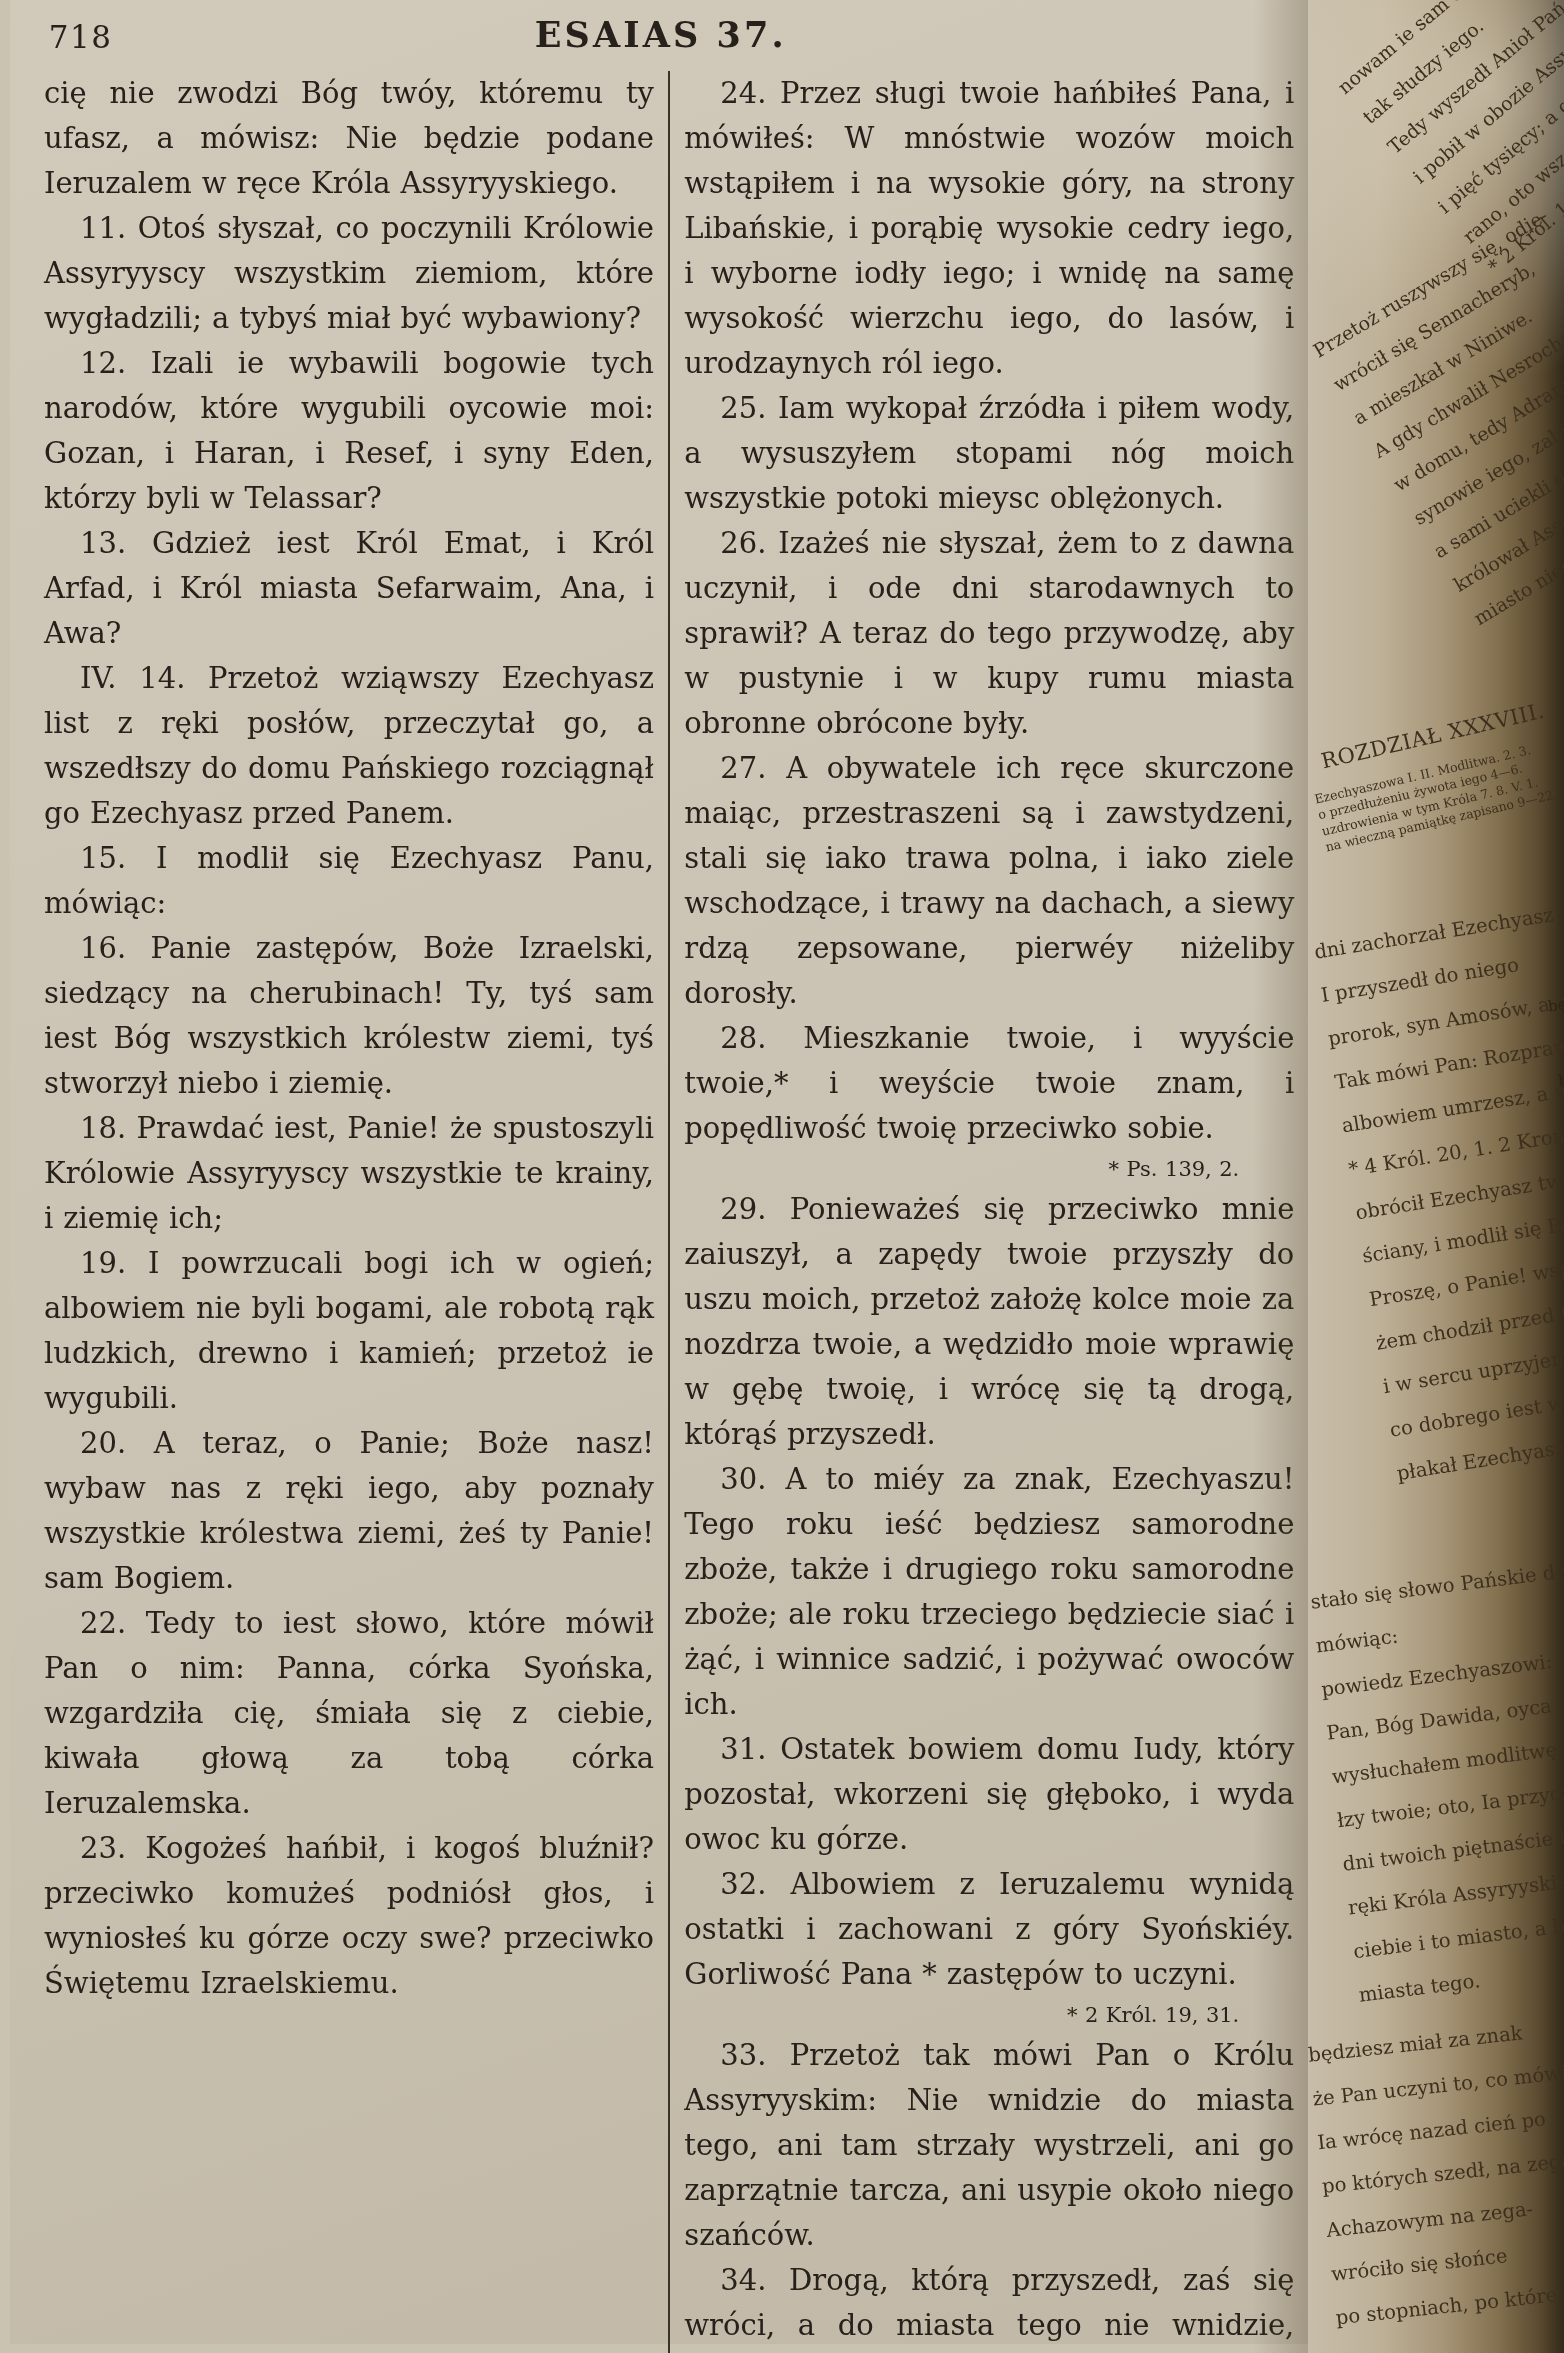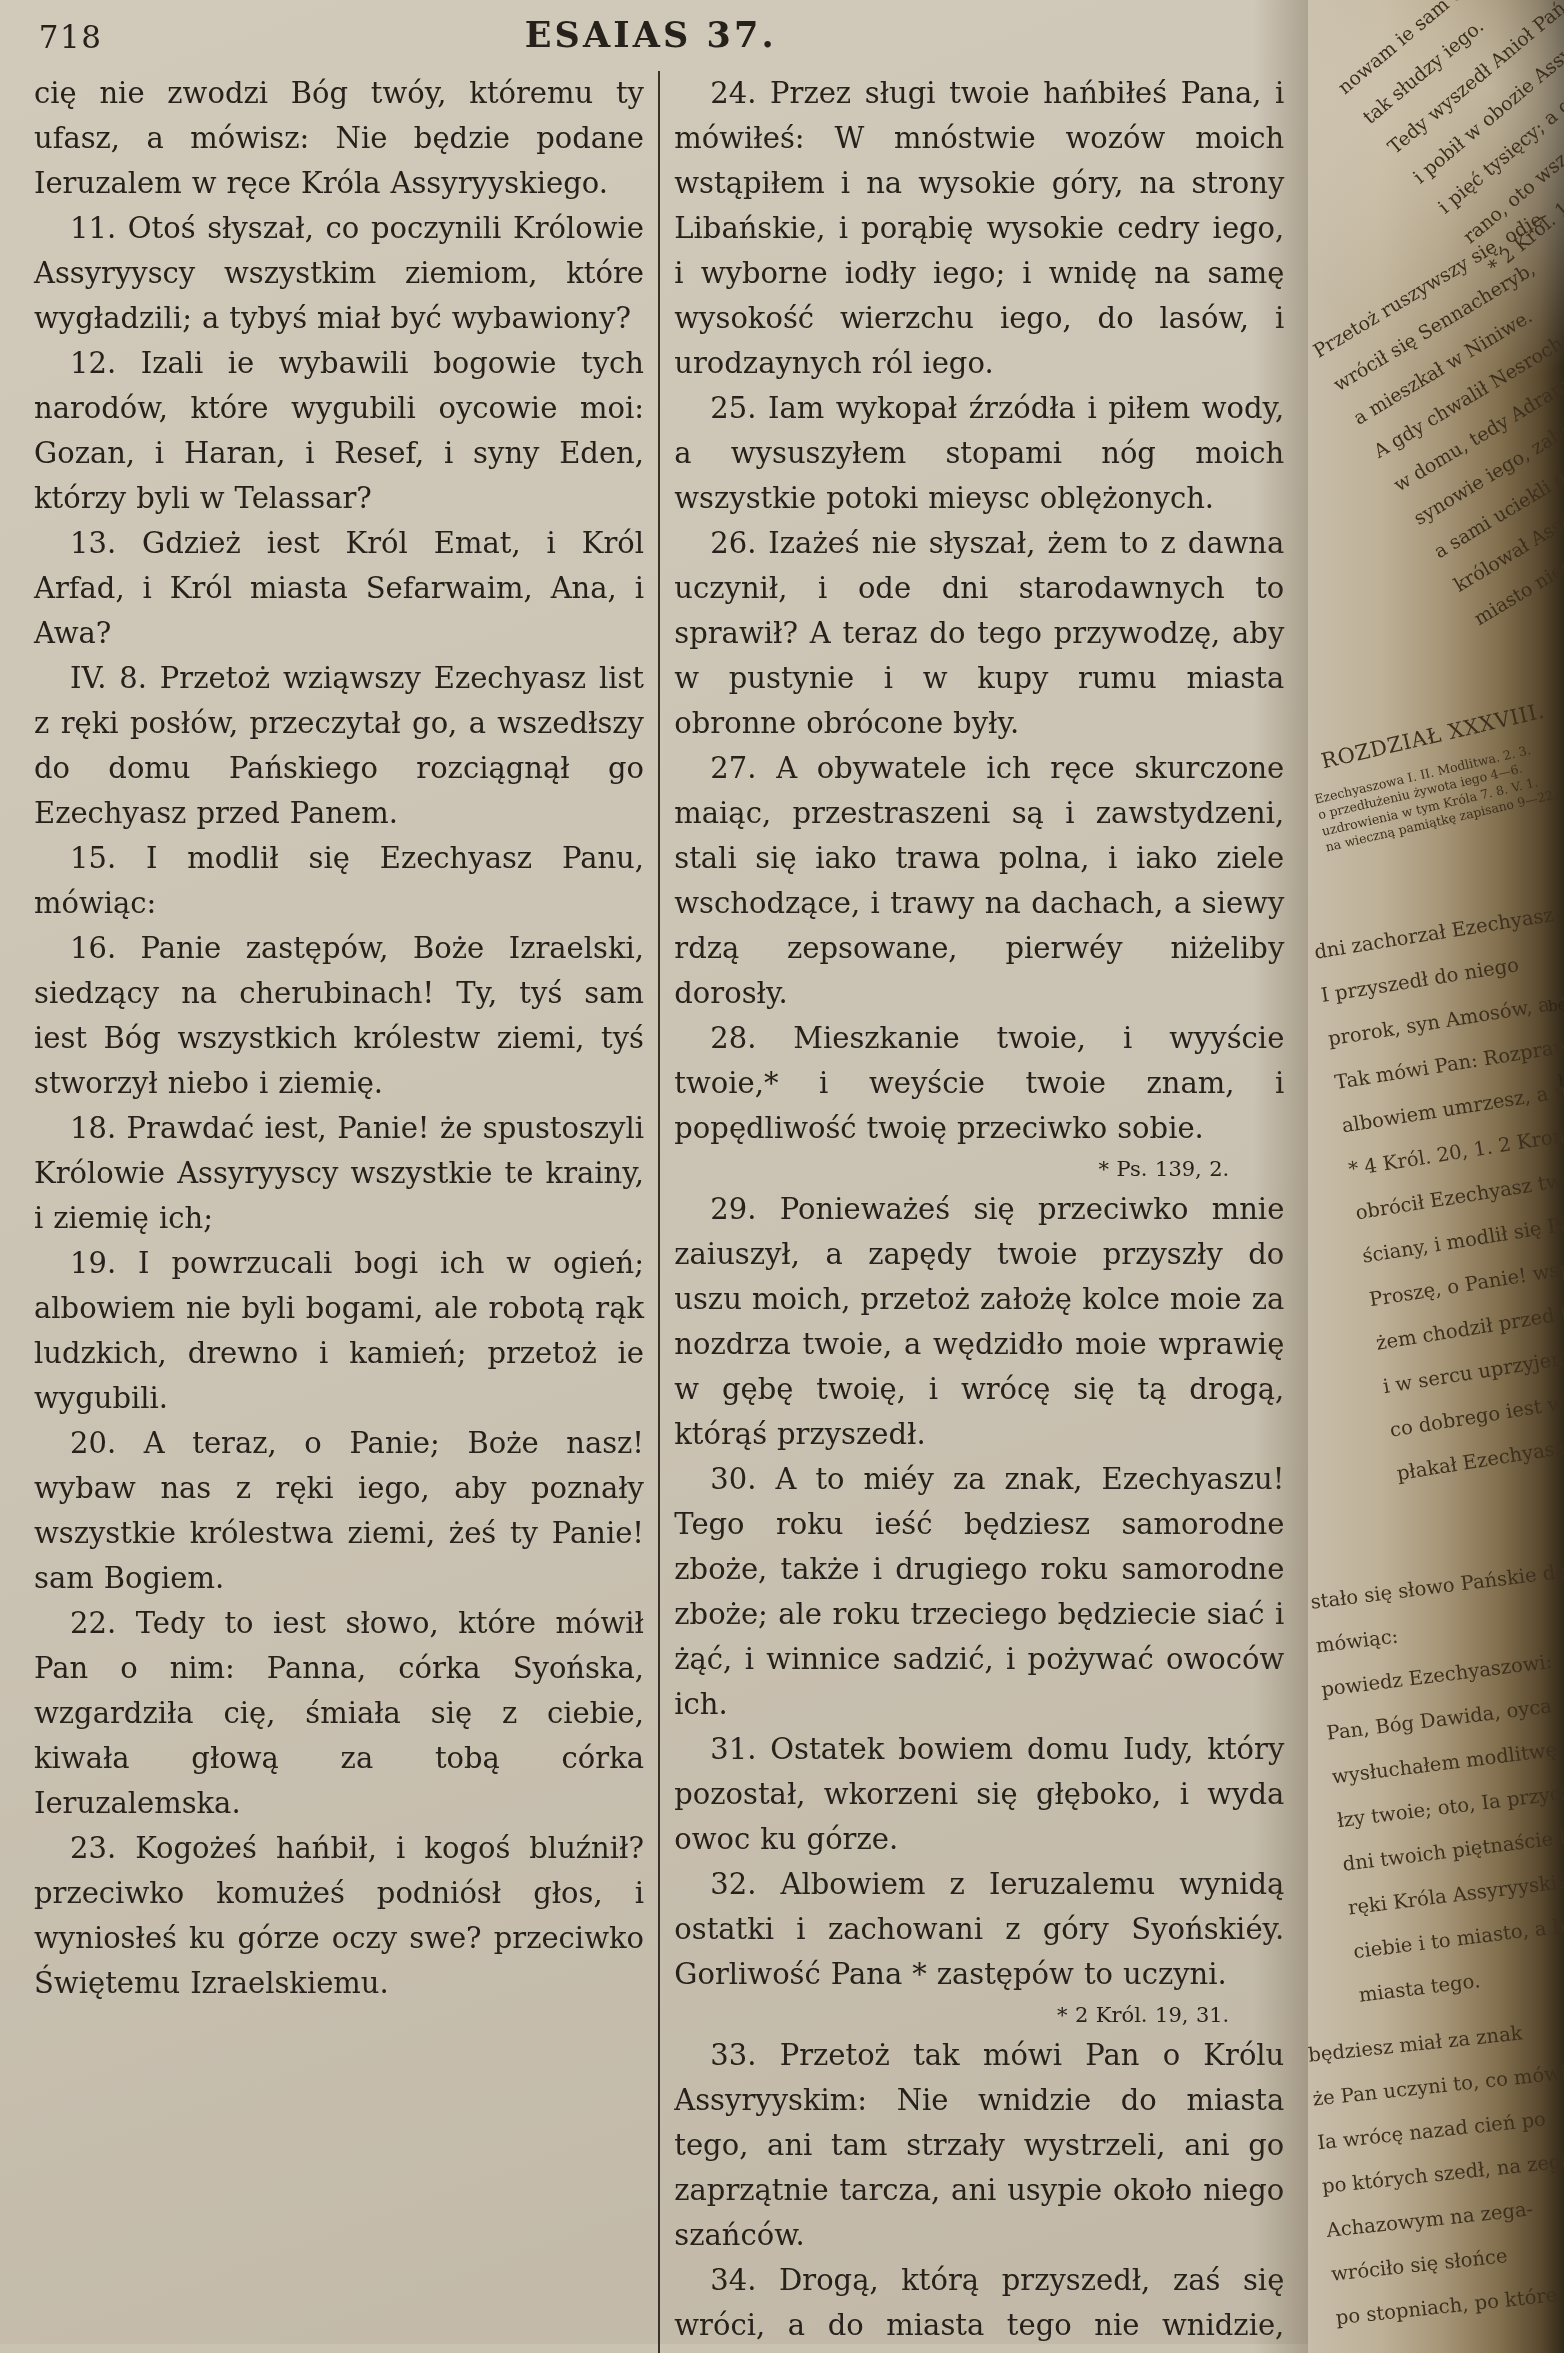--- a/index.html
+++ b/index.html
@@ -12,21 +12,21 @@
   body {
     font-family:"DejaVu Serif","Liberation Serif",serif;
     background:var(--paper);
     position:relative;
     overflow:hidden;
     color:var(--ink);
   }
 
   
   .main-page {
-    position:absolute; left:0; top:0;
+    position:absolute; left:10px; top:0;
     width:1308px; height:2344px;
     background:linear-gradient(160deg,#d1c9ba 0%,#cac2b2 55%,#c1b8a7 100%);
     padding:12.5px 9.4px 0 34px;
   }
   .page-header { position:relative; height:58px; }
   .page-number {
     position:absolute; left:4.7px; top:6.3px;
     font-size:31px; letter-spacing:1.6px;
   }
   .page-title {
@@ -111,21 +111,21 @@
   <div class="page-header">
     <span class="page-number">718</span>
     <span class="page-title">ESAIAS 37.</span>
   </div>
   <div class="columns">
     <div class="column" id="col-left" lang="pl">
         <p class="para continuation">cię nie zwodzi Bóg twóy, któremu ty ufasz, a mówisz: Nie będzie podane Ieruzalem w ręce Króla Assyryyskiego.</p>
         <p class="para verse">11. Otoś słyszał, co poczynili Królowie Assyryyscy wszystkim ziemiom, które wygładzili; a tybyś miał być wybawiony?</p>
         <p class="para verse">12. Izali ie wybawili bogowie tych narodów, które wygubili oycowie moi: Gozan, i Haran, i Resef, i syny Eden, którzy byli w Telassar?</p>
         <p class="para verse">13. Gdzież iest Król Emat, i Król Arfad, i Król miasta Sefarwaim, Ana, i Awa?</p>
-        <p class="para verse">IV. 8. Przetoż wziąwszy Ezechyasz list z ręki posłów, przeczytał go, a wszedłszy do domu Pańskiego rozciągnął go Ezechyasz przed Panem.</p>
+        <p class="para verse">IV. 14. Przetoż wziąwszy Ezechyasz list z ręki posłów, przeczytał go, a wszedłszy do domu Pańskiego rozciągnął go Ezechyasz przed Panem.</p>
         <p class="para verse">15. I modlił się Ezechyasz Panu, mówiąc:</p>
         <p class="para verse">16. Panie zastępów, Boże Izraelski, siedzący na cherubinach! Ty, tyś sam iest Bóg wszystkich królestw ziemi, tyś stworzył niebo i ziemię.</p>
         <p class="para verse">18. Prawdać iest, Panie! że spustoszyli Królowie Assyryyscy wszystkie te krainy, i ziemię ich;</p>
         <p class="para verse">19. I powrzucali bogi ich w ogień; albowiem nie byli bogami, ale robotą rąk ludzkich, drewno i kamień; przetoż ie wygubili.</p>
         <p class="para verse">20. A teraz, o Panie; Boże nasz! wybaw nas z ręki iego, aby poznały wszystkie królestwa ziemi, żeś ty Panie! sam Bogiem.</p>
         <p class="para verse">22. Tedy to iest słowo, które mówił Pan o nim: Panna, córka Syońska, wzgardziła cię, śmiała się z ciebie, kiwała głową za tobą córka Ieruzalemska.</p>
         <p class="para verse">23. Kogożeś hańbił, i kogoś bluźnił? przeciwko komużeś podniósł głos, i wyniosłeś ku górze oczy swe? przeciwko Świętemu Izraelskiemu.</p>
       </div>
     <div class="column-divider"></div>
     <div class="column" id="col-right" lang="pl">

